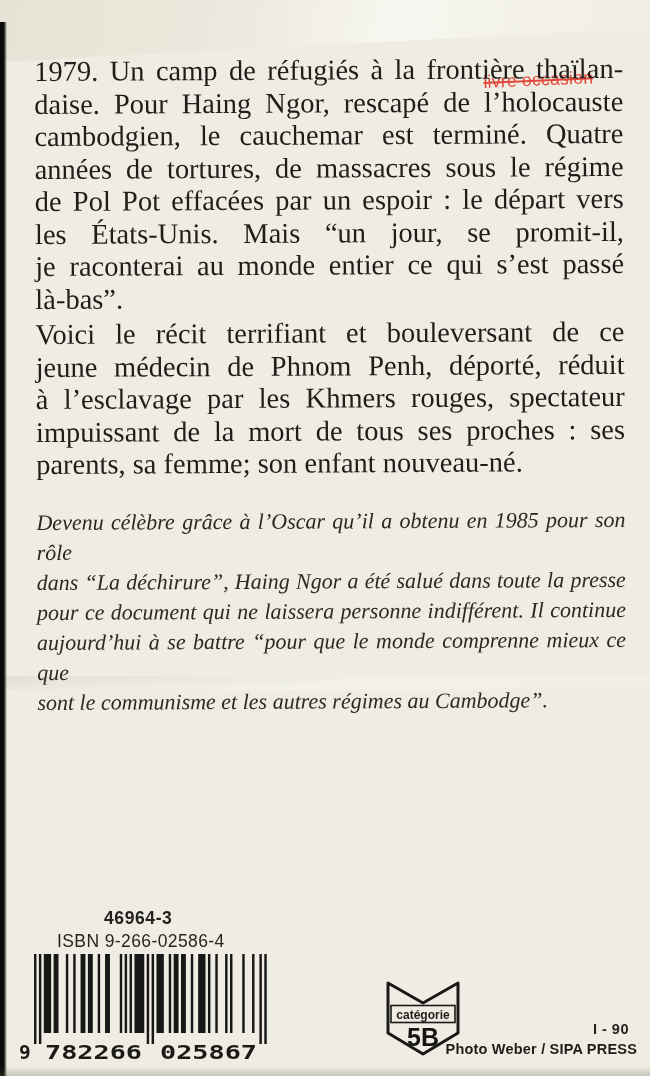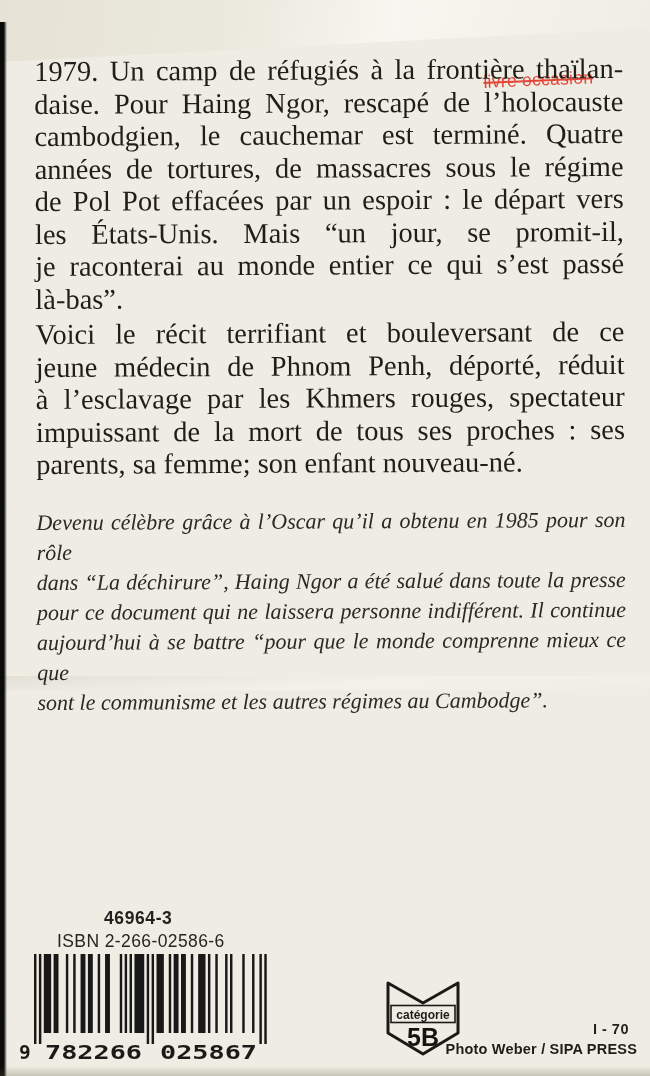--- a/index.html
+++ b/index.html
@@ -113,21 +113,21 @@
       <div class="jline">Devenu célèbre grâce à l’Oscar qu’il a obtenu en 1985 pour son rôle</div>
       <div class="jline">dans “La déchirure”, Haing Ngor a été salué dans toute la presse</div>
       <div class="jline">pour ce document qui ne laissera personne indifférent. Il continue</div>
       <div class="jline">aujourd’hui à se battre “pour que le monde comprenne mieux ce que</div>
       <div class="jline last">sont le communisme et les autres régimes au Cambodge”.</div>
     </section>
 </main>
 
 <div class="print-area">
   <div class="pocket-code">46964-3</div>
-  <div class="isbn">ISBN 2-266-02586-6</div>
+  <div class="isbn">ISBN 9-266-02586-4</div>
 
   <div class="barcode-wrap">
     <svg id="barcode-svg" width="256" height="112" viewBox="0 0 256 112">
       <g id="barcode-bars">
           <rect x="16.00" y="0" width="2.45" height="90" fill="#181818"></rect>
           <rect x="20.90" y="0" width="2.45" height="90" fill="#181818"></rect>
           <rect x="25.80" y="0" width="7.35" height="79" fill="#181818"></rect>
           <rect x="35.60" y="0" width="4.90" height="79" fill="#181818"></rect>
           <rect x="47.85" y="0" width="2.45" height="79" fill="#181818"></rect>
           <rect x="55.20" y="0" width="2.45" height="79" fill="#181818"></rect>
@@ -164,18 +164,18 @@
 
   <div class="category-wrap">
     <svg width="78" height="78" viewBox="0 0 78 78">
       <polygon points="4,3 39,23 74,3 74,53 39,74 4,53" fill="none" stroke="#1a1916" stroke-width="3" stroke-linejoin="round"></polygon>
       <rect x="7" y="25.5" width="64" height="17" fill="#efede3" stroke="#1a1916" stroke-width="1.6"></rect>
       <text class="cat-small" x="39" y="38.5" text-anchor="middle">catégorie</text>
       <text class="cat-big" x="39" y="66" text-anchor="middle">5B</text>
     </svg>
   </div>
 
-  <div class="issue">I - 70</div>
+  <div class="issue">I - 90</div>
   <div class="credit">Photo Weber / SIPA PRESS</div>
 </div>
 
 <div class="edge-left"></div>
 <div class="edge-bottom"></div>
 
 </body></html>

